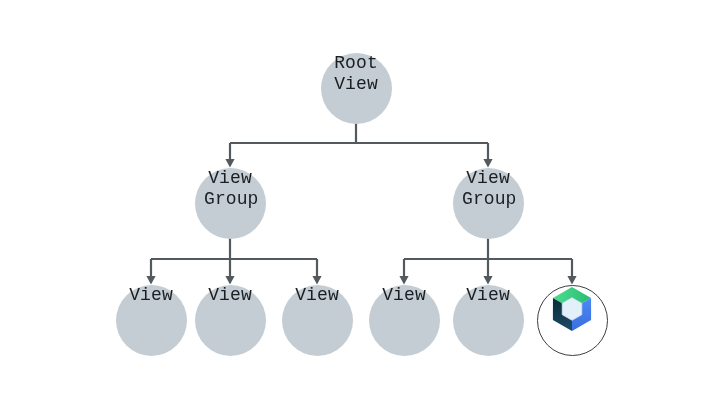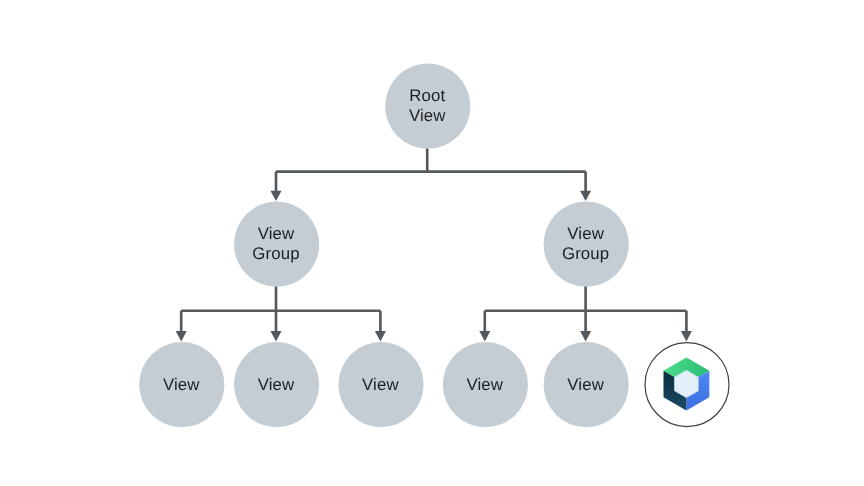--- a/index.html
+++ b/index.html
@@ -15,27 +15,28 @@
   .connectors .line { fill: none; stroke: var(--connector, #54595d); stroke-width: 2.2; }
   .connectors .arrow { fill: var(--connector, #54595d); stroke: none; }
 
   .node {
     position: absolute;
     width: 71px;
     height: 71px;
     border-radius: 50%;
     background: var(--node-fill, #c4cdd3);
     display: flex;
-    align-items: center;
+    align-items: flex-start;
     justify-content: center;
     text-align: center;
     color: var(--node-text, #1b1f22);
-    font-size: 14px;
+    font-size: 18px;
     line-height: 1.18;
     letter-spacing: 0.1px;
+    font-family: Liberation Mono, monospace;
   }
   .node .label { display: block; max-width: 52px; }
 
   
   .n-root    { left: 320.5px; top: 52.5px;  }
   .n-group-l { left: 194.5px; top: 167.5px; }
   .n-group-r { left: 452.5px; top: 167.5px; }
   .n-view-a  { left: 115.5px; top: 284.5px; }
   .n-view-b  { left: 194.5px; top: 284.5px; }
   .n-view-c  { left: 281.5px; top: 284.5px; }

